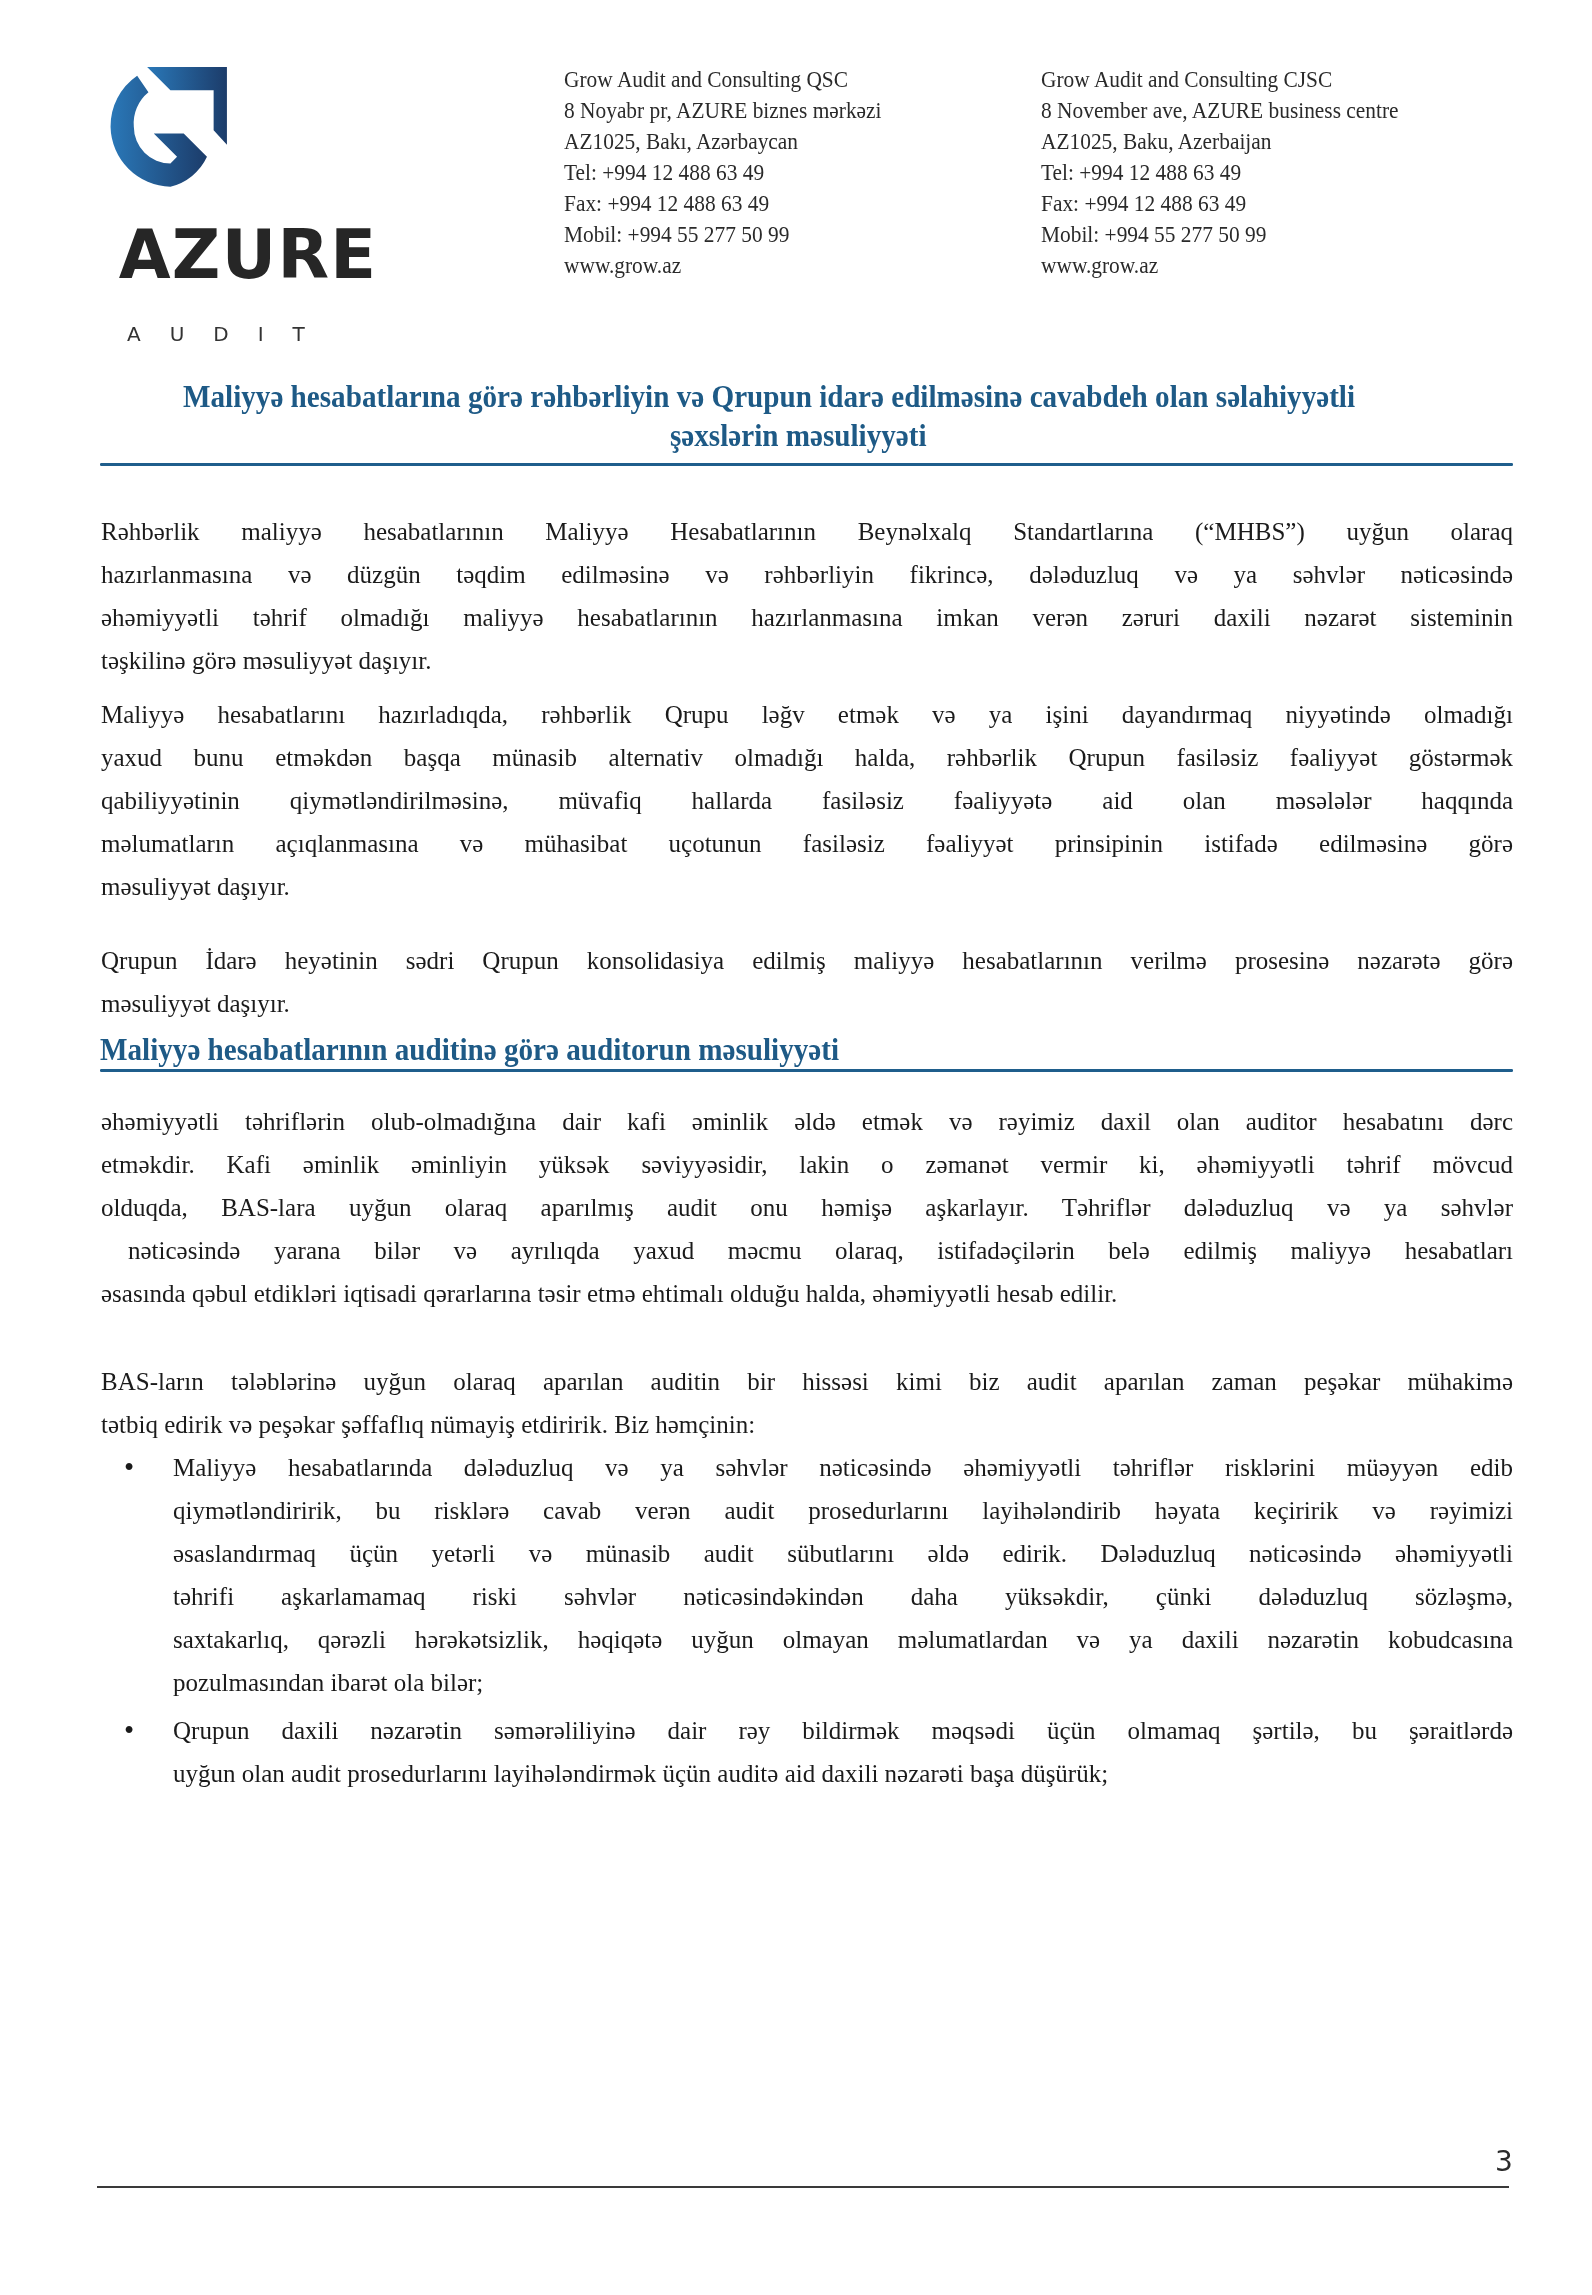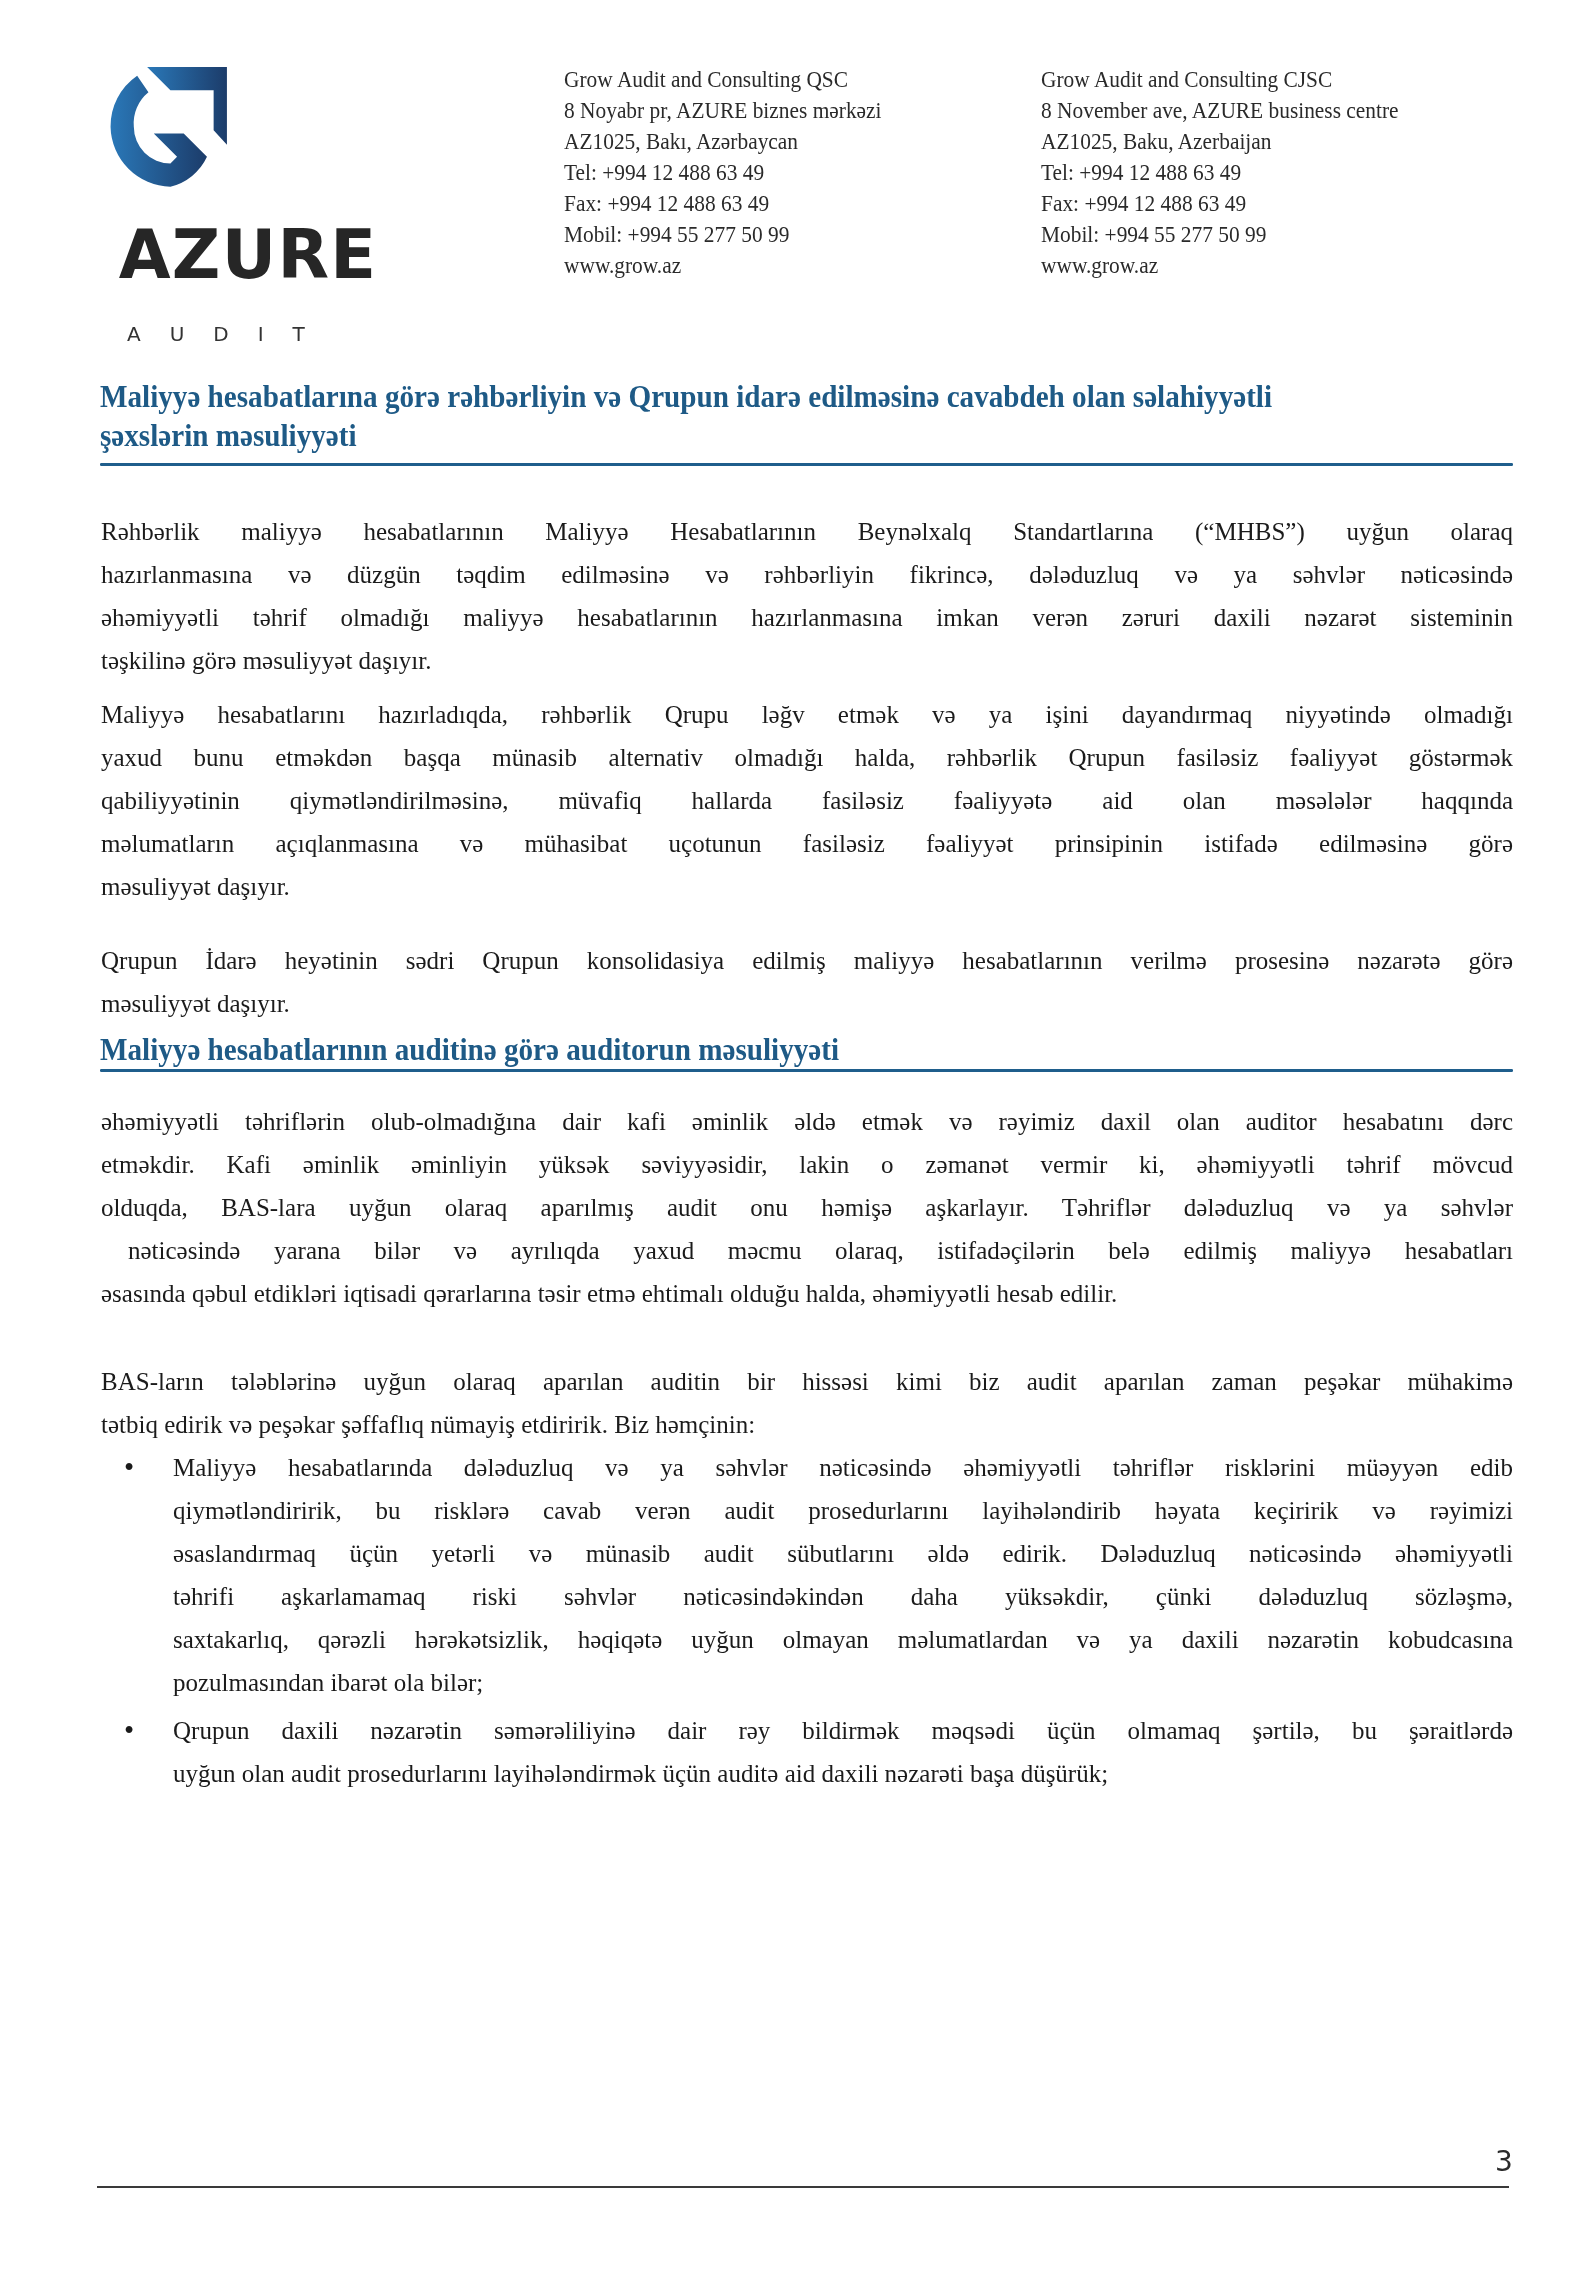--- a/index.html
+++ b/index.html
@@ -74,21 +74,21 @@
 <div class="addr addr-en">
   <div>Grow Audit and Consulting CJSC</div>
   <div>8 November ave, AZURE business centre</div>
   <div>AZ1025, Baku, Azerbaijan</div>
   <div>Tel: +994 12 488 63 49</div>
   <div>Fax: +994 12 488 63 49</div>
   <div>Mobil: +994 55 277 50 99</div>
   <div>www.grow.az</div>
 </div>
 
-<div class="heading" style="top:377px;">
+<div class="heading" style="top:377px;text-align:center;">
   <div><span class="txt">Maliyyə hesabatlarına görə rəhbərliyin və Qrupun idarə edilməsinə  cavabdeh olan səlahiyyətli</span></div>
   <div><span class="txt">şəxslərin məsuliyyəti</span></div>
 </div>
 <div class="rule" style="top:463px;"></div>
 
 <div class="para" style="top:510px;">
   <span class="line" style="white-space: normal;">Rəhbərlik  maliyyə  hesabatlarının  Maliyyə Hesabatlarının Beynəlxalq Standartlarına (“MHBS”) uyğun  olaraq</span>
   <span class="line" style="white-space: normal;">hazırlanmasına  və  düzgün  təqdim  edilməsinə  və  rəhbərliyin  fikrincə,  dələduzluq və ya səhvlər nəticəsində</span>
   <span class="line" style="white-space: normal;">əhəmiyyətli təhrif olmadığı maliyyə hesabatlarının  hazırlanmasına imkan verən zəruri daxili nəzarət sisteminin</span>
   <span class="line last" style="white-space: normal;">təşkilinə  görə  məsuliyyət  daşıyır.</span>

